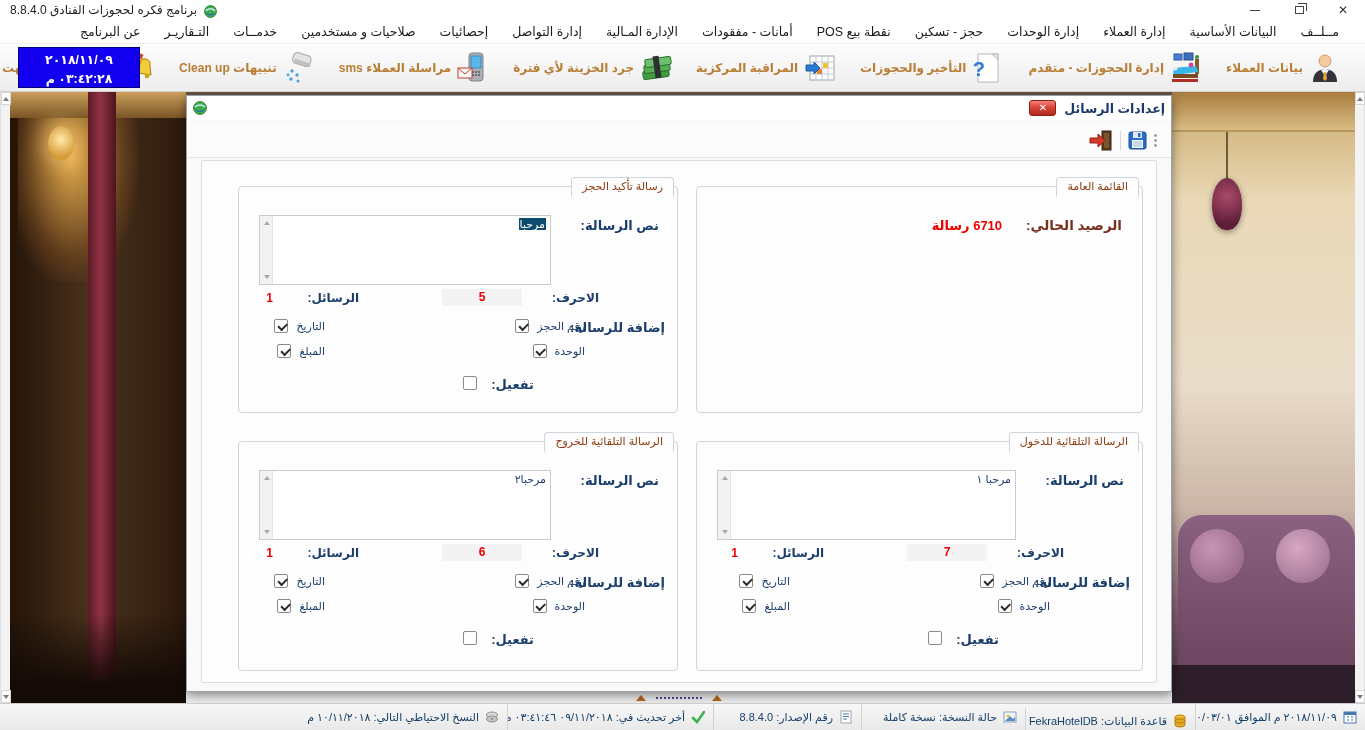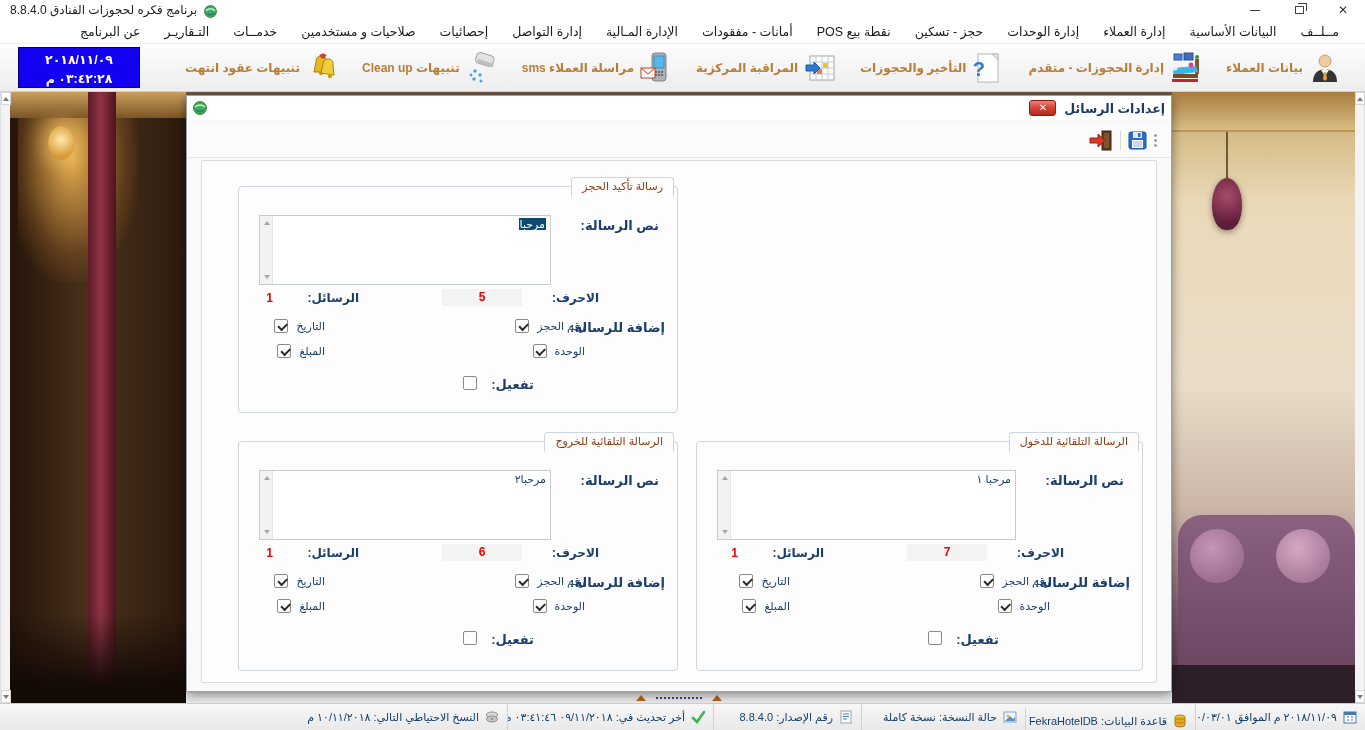--- a/index.html
+++ b/index.html
@@ -230,20 +230,31 @@
       <span class="tb-icon">
         <svg viewBox="0 0 32 32" width="32" height="32">
             <rect x="6" y="4" width="24" height="24" fill="#ffffff" stroke="#9aa4ae"></rect>
             <path d="M6 10 h24 M6 16 h24 M6 22 h24 M12 4 v24 M18 4 v24 M24 4 v24" stroke="#c3ccd4" stroke-width="1"></path>
             <rect x="19" y="11" width="5" height="5" fill="#f2c230"></rect>
             <rect x="13" y="17" width="5" height="5" fill="#e88430"></rect>
             <polygon points="2,13 10,13 10,10 16,16 10,22 10,19 2,19" fill="#2b7bd4" stroke="#1c5ba8"></polygon>
           </svg>
       </span>
       <span class="lbl">المراقبة المركزية</span>
+    </div>
+    <div class="tb-item">
+      <span class="tb-icon">
+        <svg viewBox="0 0 32 32" width="32" height="32">
+            <rect x="3" y="18" width="26" height="8" rx="2" fill="#3f9e3f" stroke="#2a6e2a" transform="rotate(-8 16 22)"></rect>
+            <rect x="4" y="12" width="26" height="8" rx="2" fill="#55b055" stroke="#2a6e2a" transform="rotate(-8 17 16)"></rect>
+            <rect x="5" y="6" width="26" height="8" rx="2" fill="#6ec06e" stroke="#2a6e2a" transform="rotate(-8 18 10)"></rect>
+            <rect x="14" y="4" width="6" height="22" fill="#2f2f33" transform="rotate(-8 17 15)"></rect>
+          </svg>
+      </span>
+      <span class="lbl">جرد الخزينة لأي فترة</span>
     </div>
     <div class="tb-item">
       <span class="tb-icon">
         <svg viewBox="0 0 32 32" width="32" height="32">
             <rect x="12" y="1" width="14" height="28" rx="3" fill="#aab0b6" stroke="#7e858c"></rect>
             <rect x="14" y="4" width="10" height="12" fill="#59b6e8" stroke="#3a8cc0"></rect>
             <circle cx="16" cy="20" r="1" fill="#555"></circle>
             <circle cx="19" cy="20" r="1" fill="#555"></circle>
             <circle cx="22" cy="20" r="1" fill="#555"></circle>
             <circle cx="16" cy="23" r="1" fill="#555"></circle>
@@ -360,20 +371,27 @@
           <svg viewBox="0 0 24 21" width="24" height="21">
               <rect x="13" y="1" width="9" height="19" fill="#5a3b1e" stroke="#3a250f"></rect>
               <rect x="15" y="3" width="5" height="15" fill="#7a5530"></rect>
               <polygon points="1,8 9,8 9,4 16,10.5 9,17 9,13 1,13" fill="#d43a2a" stroke="#9a1f12"></polygon>
             </svg>
         </span>
       </div>
 
       <div class="dlg-panel"></div>
 
+      <div class="group g-general">
+        <div class="g-tab">القائمة العامة</div>
+        <div class="balance-row">
+          <span class="balance-label">الرصيد الحالي:</span>
+          <span class="balance-value">6710 رسالة</span>
+        </div>
+      </div>
 
       <div class="group g-confirm">
         <div class="g-tab">رسالة تأكيد الحجز</div>
         <div class="f-label msg-label">نص الرسالة:</div>
         <div class="ta">
           <div class="ta-sb">
             <span class="sb-btn up">
                 <span class="sb-tri-up"></span>
               </span>
             <span class="sb-btn dn">

